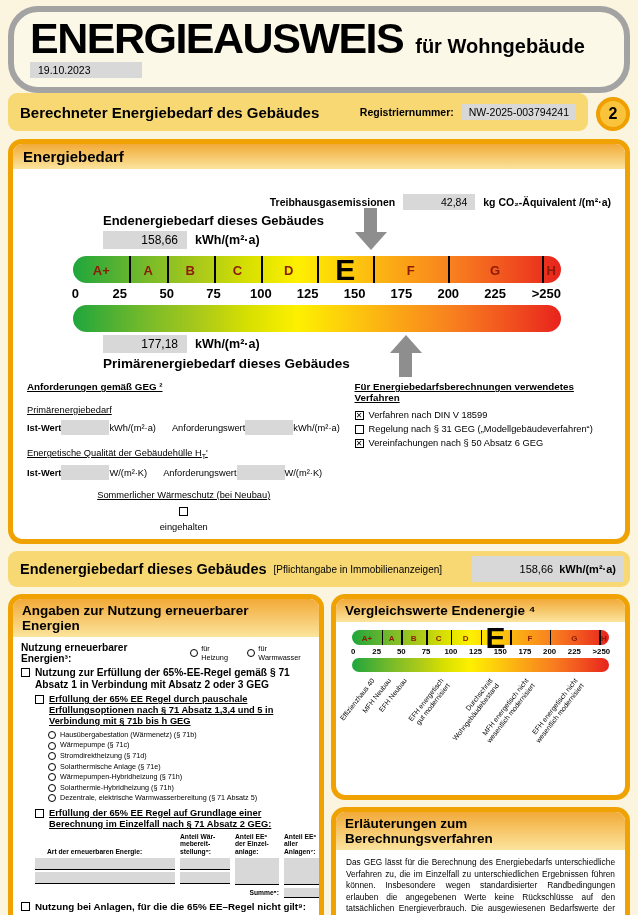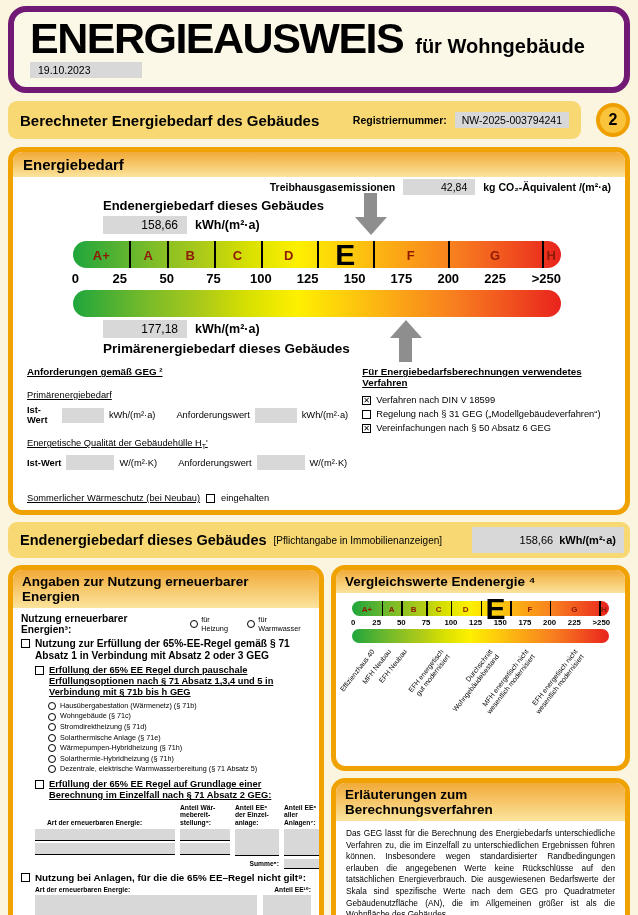--- a/index.html
+++ b/index.html
@@ -11,31 +11,31 @@
     padding: 6px 8px;
     overflow: hidden;
     position: relative;
   }
   .gray { background: #d8d8d8; display: inline-block; }
   .b { font-weight: bold; }
   .u { text-decoration: underline; }
 
   
   .titlebox {
-    border: 6px solid #701a75; border-radius: 18px;
-    background: #fcf8e8; padding: 4px 16px 9px; margin-bottom: 8px;
+    border: 6px solid #a3a3a3; border-radius: 30px;
+    background: #fcf8e8; padding: 4px 16px 9px; margin-bottom: 0;
   }
   .title-row { display: flex; align-items: baseline; gap: 12px; }
   .main-title { font-size: 43px; font-weight: bold; letter-spacing: -1.5px; line-height: 1.05; }
   .title-suffix { font-size: 20px; font-weight: bold; }
   .law-row { display: flex; align-items: center; gap: 10px; font-size: 10.5px; margin-top: 1px; }
   .law-date { width: 112px; padding: 2px 8px; font-size: 10.5px; }
 
   
-  .regbar-row { display: flex; align-items: center; gap: 15px; margin-bottom: 8px; }
+  .regbar-row { display: flex; align-items: flex-end; gap: 8px; margin-bottom: 8px; }
   .regbar {
     flex: 1; background: #f8d873; border-radius: 9px;
     padding: 8px 12px; display: flex; align-items: center; gap: 8px; height: 38px;
   }
   .regbar-title { font-size: 15px; font-weight: bold; }
   .reg-label { font-size: 10.5px; font-weight: bold; margin-left: auto; }
   .reg-value { font-size: 10.5px; padding: 2px 7px; }
   .badge {
     width: 34px; height: 34px; border-radius: 50%; flex: none;
     border: 4px solid #ef9f00; background: #f9c33c;
@@ -46,21 +46,21 @@
   
   .panel { border: 5px solid #f0a202; border-radius: 14px; background: #fff; overflow: hidden; }
   .panel-header {
     background: linear-gradient(180deg, #f2aa38 0%, #fbe49d 100%);
     padding: 4px 10px; font-weight: bold; font-size: 15px;
   }
   .panel-header.small { font-size: 13.5px; padding: 4px 9px; }
 
   
   #energy-panel { margin-bottom: 7px; }
-  .energy-content { padding: 2px 14px 7px; position: relative; }
+  .energy-content { padding: 25px 14px 7px; position: relative; }
   .ghg-row { display: flex; align-items: center; justify-content: flex-end; gap: 8px; font-size: 10.5px; font-weight: bold; }
   .ghg-value { width: 72px; text-align: right; padding: 2px 8px; font-weight: normal; }
   .end-label { font-size: 13px; font-weight: bold; margin-left: 76px; margin-top: 3px; }
   .val-row { display: flex; align-items: center; gap: 8px; margin-left: 76px; margin-top: 3px; font-size: 12.5px; font-weight: bold; }
   .val-box { width: 84px; text-align: right; padding: 2px 9px; font-weight: normal; font-size: 12px; }
   .prim-label { font-size: 13.5px; font-weight: bold; margin-left: 76px; margin-top: 3px; }
 
   .scale-wrap { position: relative; margin: 7px 50px 0 46px; }
   .grad {
     background: linear-gradient(90deg,#1fa63c 0%,#4fb033 8%,#7cbc28 16%,#aac91a 26%,#d8e000 36%,#fef000 46%,#fdcd0c 56%,#fba815 66%,#f87f1f 78%,#f1531f 89%,#e8231d 100%);
@@ -79,30 +79,30 @@
   .head-up { width: 0; height: 0; border-left: 16px solid transparent; border-right: 16px solid transparent; border-bottom: 18px solid #8e8e8e; }
   .arrow-down { top: -48px; }
   .arrow-up { top: 79px; }
 
   .req-wrap { display: flex; gap: 14px; margin-top: 10px; }
   .req-left { width: 55%; }
   .req-right { width: 45%; }
   .req-h { font-size: 9.8px; font-weight: bold; text-decoration: underline; margin-bottom: 7px; }
   .req-sub { font-size: 9.3px; text-decoration: underline; margin-bottom: 5px; display: inline-block; }
   .sub { font-size: 7px; vertical-align: sub; }
-  .req-row { display: flex; align-items: center; gap: 5px; font-size: 9.3px; margin-bottom: 7px; }
+  .req-row { display: flex; align-items: center; font-size: 9.3px; margin-bottom: 7px; }
   .req-field { width: 48px; height: 15px; }
   .req-anf { margin-left: 16px; }
   .check-row { display: flex; align-items: flex-start; gap: 5px; font-size: 9.3px; margin-bottom: 4px; }
   .checkbox { width: 9px; height: 9px; border: 1.2px solid #000; display: inline-block; position: relative; flex: none; margin-top: 1px; background: #fff; }
   .checked .checkbox::after, .checkbox.checked::after {
     content: "\2715"; position: absolute; left: 0; right: 0; top: -1px;
     font-size: 8px; line-height: 9px; text-align: center;
   }
-  .sommer-row { display: flex; align-items: center; gap: 6px; font-size: 9.3px; margin-top: 23px; }
+  .sommer-row { display: flex; align-items: center; gap: 6px; font-size: 9.3px; margin-top: 10px; flex-direction: column; }
 
   
   .endbar {
     background: #f8d873; border-radius: 9px; padding: 5px 6px 5px 12px;
     display: flex; align-items: center; gap: 7px; margin-bottom: 7px; height: 36px;
   }
   .endbar-title { font-size: 14.5px; font-weight: bold; }
   .endbar-note { font-size: 10px; }
   .endbar-value { margin-left: auto; width: 152px; height: 26px; display: flex; align-items: center; justify-content: flex-end; gap: 6px; padding: 0 8px; font-size: 11px; }
   .endbar-unit { font-weight: bold; }
@@ -336,21 +336,21 @@
 
       <div class="radio-list">
 
           <div class="radio-row">
             <span class="radio"></span>
             <span>Hausübergabestation (Wärmenetz) (§ 71b)</span>
           </div>
 
           <div class="radio-row">
             <span class="radio"></span>
-            <span>Wohngebäude (§ 71c)</span>
+            <span>Wärmepumpe (§ 71c)</span>
           </div>
 
           <div class="radio-row">
             <span class="radio"></span>
             <span>Stromdirektheizung (§ 71d)</span>
           </div>
 
           <div class="radio-row">
             <span class="radio"></span>
             <span>Solarthermische Anlage (§ 71e)</span>

